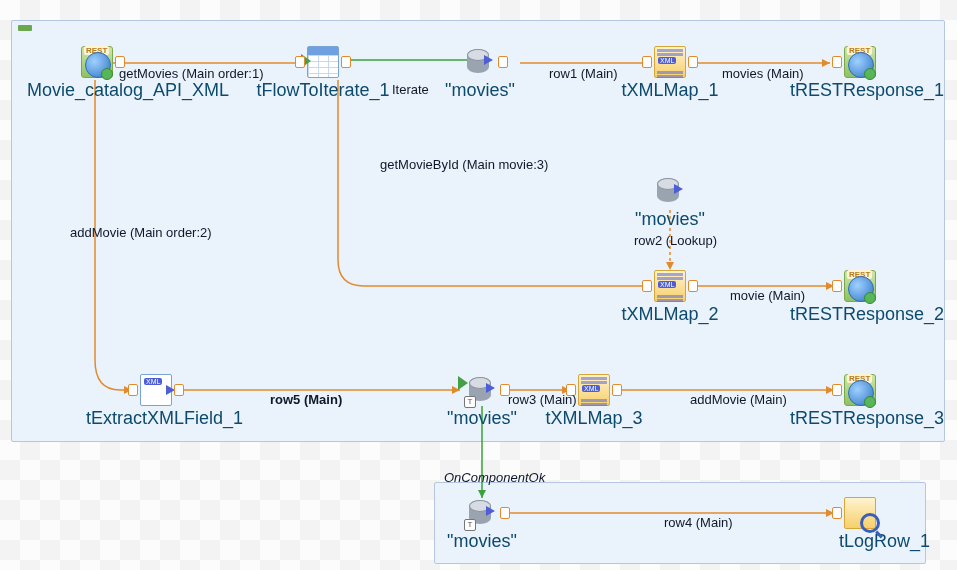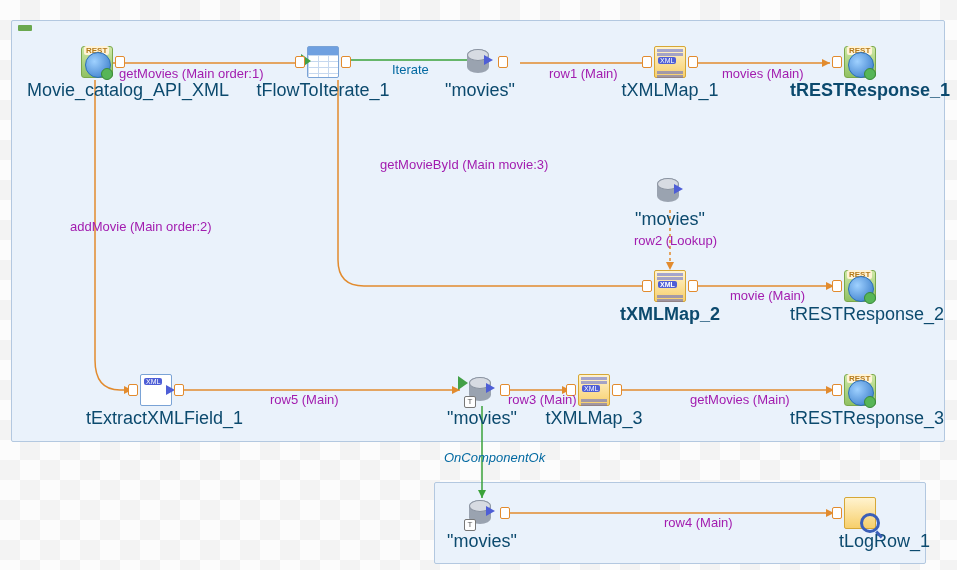--- a/index.html
+++ b/index.html
@@ -51,22 +51,22 @@
     background: #fff;
     border-radius: 2px;
   }
   .port.left { left: -12px; top: 10px; }
   .port.right { right: -12px; top: 10px; }
   .link-label {
     position: absolute;
     font-size: 13px;
     white-space: nowrap;
   }
-  .link-label.orange { color: #a21caf; }
-  .link-label.green { color: #0369a1; }
+  .link-label.orange { color: #0f172a; }
+  .link-label.green { color: #0f172a; margin-top: 20px; }
   svg.links { position: absolute; left:0; top:0; pointer-events:none; }
   
   .ic-rest { background: linear-gradient(#cfe8a8,#90c162); border:1px solid #7ba84b; border-radius:3px; position:absolute; inset:0;}
   .ic-rest::before{content:"REST"; position:absolute; top:-1px; left:2px; font-size:8px; font-weight:bold; color:#b57a1a; background:#fff3d6; padding:0 2px; border-radius:2px;}
   .ic-globe{ width:24px;height:24px;border-radius:50%;background:radial-gradient(circle at 35% 35%,#9fd1ff,#2f73c4);position:absolute;left:4px;top:6px;border:1px solid #2a6fb8;}
   .ic-globe::after{content:"";position:absolute;right:-3px;bottom:-3px;width:10px;height:10px;border-radius:50%;background:#57b657;border:1px solid #3a8a3a;}
   .ic-tbl{background:#fff;border:1px solid #7aa3d6;border-radius:2px;position:absolute;inset:0;}
   .ic-tbl::before{content:"";position:absolute;left:0;right:0;top:0;height:8px;background:#6fa0e0;border-bottom:1px solid #6fa0e0;}
   .ic-tbl .grid{position:absolute;top:8px;left:0;right:0;bottom:0;background:
      linear-gradient(#c6d8ef 1px,transparent 1px) 0 0/100% 6px,
@@ -182,37 +182,37 @@
   <div class="icon-box">
       <div class="ic-map">
         <div class="bars"></div>
       </div>
       <div class="port left"></div>
       <div class="port right"></div>
     </div>
   <div class="label">tXMLMap_1</div>
 </div>
 
-<div class="node" style="left:790px;top:46px;font-weight:bold;">
+<div class="node" style="left:790px;top:46px;">
   <div class="icon-box">
       <div class="ic-rest"></div>
       <div class="ic-globe"></div>
       <div class="port left"></div>
     </div>
   <div class="label">tRESTResponse_1</div>
 </div>
 
 <div class="node" style="left:620px;top:175px;width:100px;">
   <div class="icon-box">
       <div class="ic-db"></div>
     </div>
   <div class="label">"movies"</div>
 </div>
 
-<div class="node" style="left:600px;top:270px;font-weight:bold;">
+<div class="node" style="left:600px;top:270px;">
   <div class="icon-box">
       <div class="ic-map">
         <div class="bars"></div>
       </div>
       <div class="port left"></div>
       <div class="port right"></div>
     </div>
   <div class="label">tXMLMap_2</div>
 </div>
 
@@ -282,18 +282,18 @@
   <div class="label">tLogRow_1</div>
 </div>
 
 <div class="link-label orange" style="left:119px;top:66px;">getMovies (Main order:1)</div>
 <div class="link-label green" style="left:392px;top:62px;">Iterate</div>
 <div class="link-label orange" style="left:549px;top:66px;text-align:right;">row1 (Main)</div>
 <div class="link-label orange" style="left:722px;top:66px;text-align:right;">movies (Main)</div>
 <div class="link-label orange" style="left:380px;top:157px;">getMovieById (Main movie:3)</div>
 <div class="link-label orange" style="left:634px;top:233px;">row2 (Lookup)</div>
 <div class="link-label orange" style="left:730px;top:288px;">movie (Main)</div>
-<div class="link-label orange" style="left:70px;top:219px;">addMovie (Main order:2)</div>
-<div class="link-label orange" style="left:270px;top:392px;">row5 (Main)</div>
+<div class="link-label orange" style="left:70px;top:225px;">addMovie (Main order:2)</div>
+<div class="link-label orange" style="left:270px;top:392px;font-weight:bold;">row5 (Main)</div>
 <div class="link-label orange" style="left:508px;top:392px;">row3 (Main)</div>
-<div class="link-label orange" style="left:690px;top:392px;">getMovies (Main)</div>
+<div class="link-label orange" style="left:690px;top:392px;">addMovie (Main)</div>
 <div class="link-label green" style="left:444px;top:450px;font-style:italic;">OnComponentOk</div>
 <div class="link-label orange" style="left:664px;top:515px;">row4 (Main)</div>
 
 </body></html>

